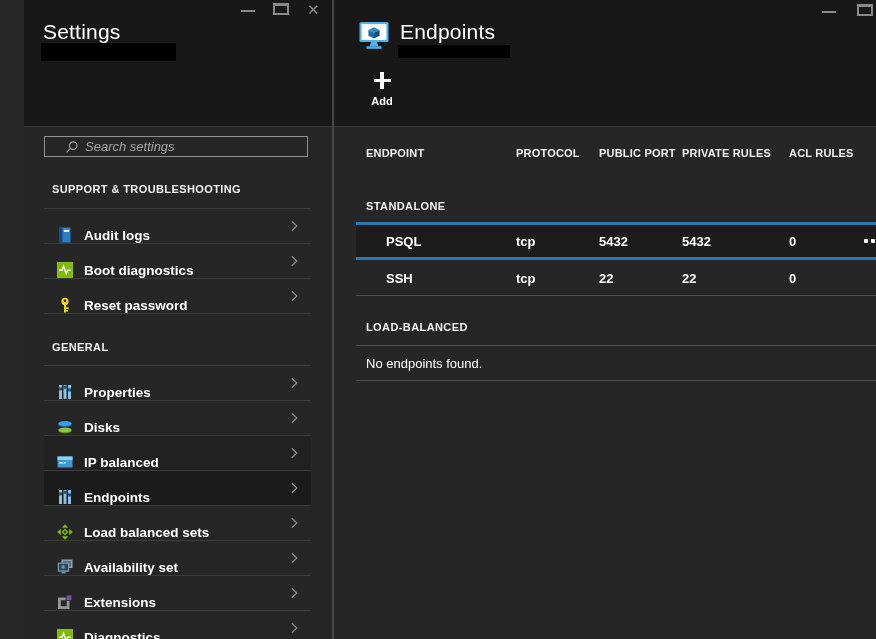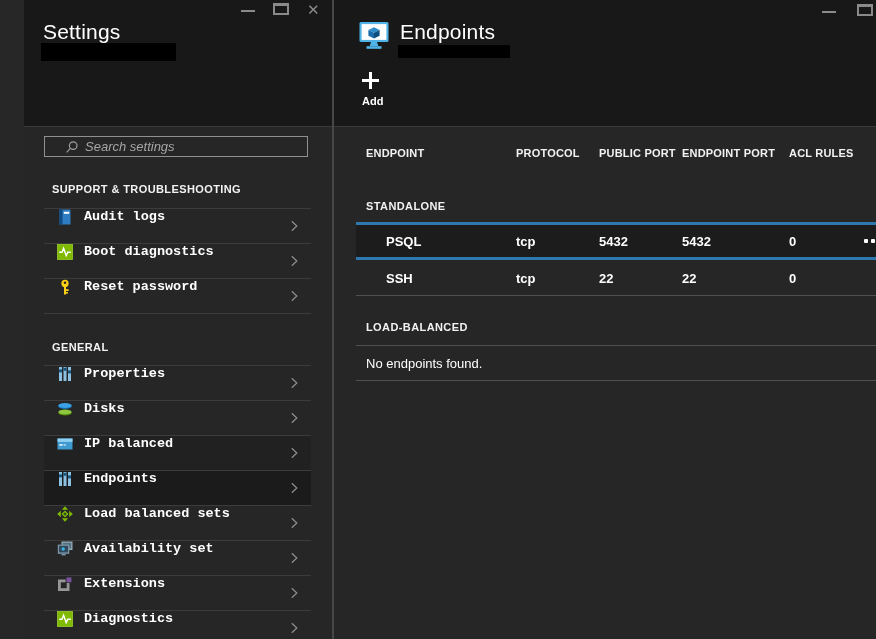--- a/index.html
+++ b/index.html
@@ -38,31 +38,31 @@
                       color:#cccccc; font-size:13px; margin-left:6px; font-family:inherit; }
   .search-box input::placeholder { color:#a6a6a6; font-style:italic; }
 
   .section-label { position:absolute; left:28px; color:#f2f2f2; font-size:11px;
                    font-weight:700; letter-spacing:.4px; }
   .sec1 { top:56px; } .sec2 { top:214px; }
 
   
   .menu { position:absolute; left:20px; width:267px; border-top:1px solid #3c3c3c; }
   .menu-1 { top:81px; } .menu-2 { top:238px; }
-  .menu-item { height:35px; border-bottom:1px solid #3c3c3c; display:flex; align-items:flex-start;
-               padding-left:13px; position:relative; cursor:default;font-family:Liberation Mono, monospace; }
+  .menu-item { height:35px; border-bottom:1px solid #3c3c3c; display:flex; align-items:flex-end;
+               padding-left:13px; position:relative; cursor:default; }
   .menu-item.hovered  { background:#212121; }
   .menu-item.selected { background:#1b1b1b; }
   .mi-icon { width:16px; height:16px; flex:0 0 16px; }
   .mi-label { margin-left:11px; color:#ffffff; font-size:13.5px; font-weight:600; }
   .mi-chevron { position:absolute; right:13px; top:50%; transform:translateY(-50%); line-height:0; }
 
   
   .vm-icon { position:absolute; left:25px; top:21px; line-height:0; }
-  .add-btn { position:absolute; left:28px; top:72px; width:40px; cursor:default; }
+  .add-btn { position:absolute; left:28px; top:72px; width:40px; text-align:center; cursor:default; }
   .add-plus { display:inline-block; position:relative; width:17px; height:17px; }
   .add-plus::before { content:""; position:absolute; left:0; top:6.8px; width:17px; height:3.4px; background:#ffffff; }
   .add-plus::after  { content:""; position:absolute; left:6.8px; top:0; width:3.4px; height:17px; background:#ffffff; }
   .add-label { margin-top:2px; color:#ffffff; font-size:11px; font-weight:600; }
 
   
   .col { position:absolute; top:20px; color:#f2f2f2; font-size:11px; font-weight:700; letter-spacing:.2px; }
   .col1 { left:32px; } .col2 { left:182px; } .col3 { left:265px; } .col4 { left:348px; } .col5 { left:455px; }
   .grp-label { position:absolute; color:#f2f2f2; font-size:11px; font-weight:700; letter-spacing:.4px; }
   .grp1 { left:32px; top:73px; } .grp2 { left:32px; top:194px; }
@@ -335,21 +335,21 @@
         <span class="add-plus"></span>
         <div class="add-label">Add</div>
       </div>
     </div>
 
     <div class="blade-body">
 
       <span class="col col1">ENDPOINT</span>
       <span class="col col2">PROTOCOL</span>
       <span class="col col3">PUBLIC PORT</span>
-      <span class="col col4">ENDPOINT PORT</span>
+      <span class="col col4">PRIVATE RULES</span>
       <span class="col col5">ACL RULES</span>
 
       <span class="grp-label grp1">STANDALONE</span>
 
       <div class="table-row row-selected">
         <span class="cell c1">PSQL</span>
         <span class="cell c2">tcp</span>
         <span class="cell c3">5432</span>
         <span class="cell c4">5432</span>
         <span class="cell c5">0</span>

